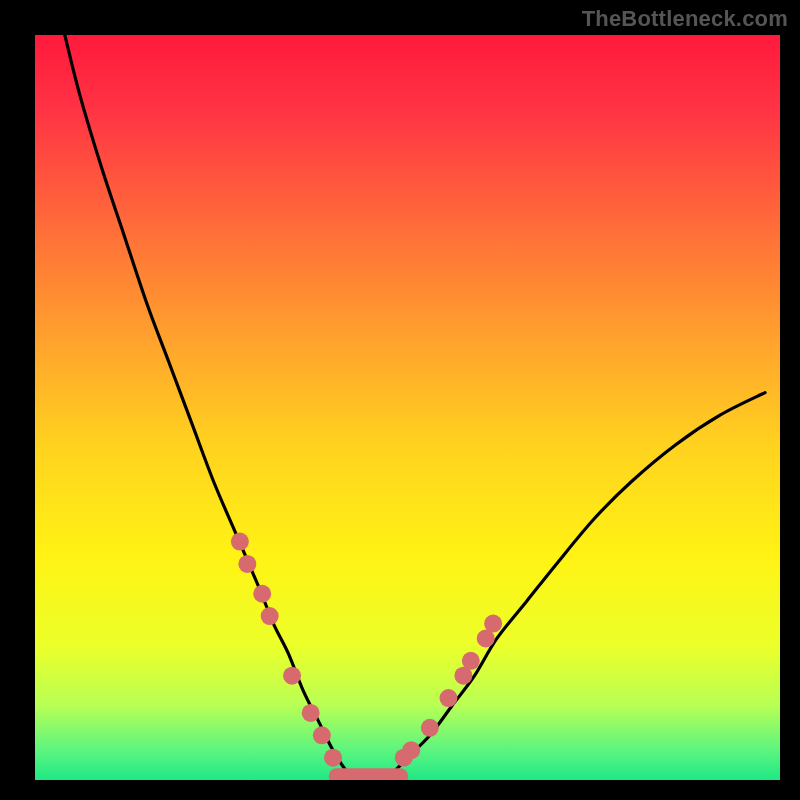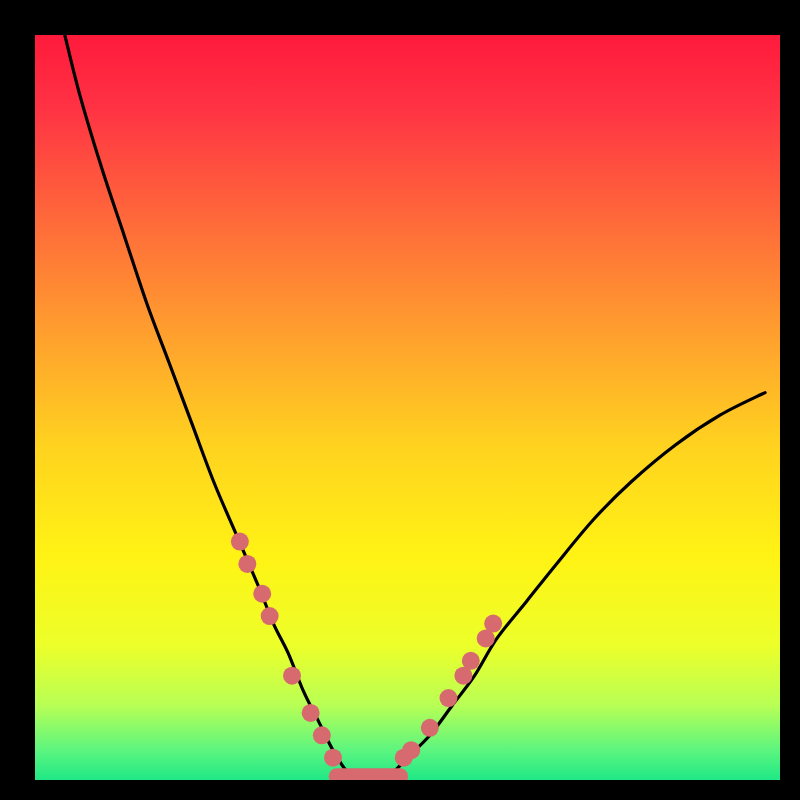--- a/index.html
+++ b/index.html
@@ -26,20 +26,21 @@
     top: 0; left: 0;
     width: 800px;
     height: 800px;
     display: block;
   }
 </style>
 </head>
 <body>
 
 <div class="frame">
+  <div class="watermark">TheBottleneck.com</div>
   <svg class="plot" viewBox="0 0 800 800">
     <defs>
       <linearGradient id="bg-grad" x1="0" y1="0" x2="0" y2="1">
           <stop offset="0%" stop-color="#ff1a3c"></stop>
           <stop offset="10%" stop-color="#ff3344"></stop>
           <stop offset="25%" stop-color="#ff6a3a"></stop>
           <stop offset="40%" stop-color="#ff9f2e"></stop>
           <stop offset="55.00000000000001%" stop-color="#ffd21f"></stop>
           <stop offset="70%" stop-color="#fff314"></stop>
           <stop offset="82%" stop-color="#ecff2a"></stop>

